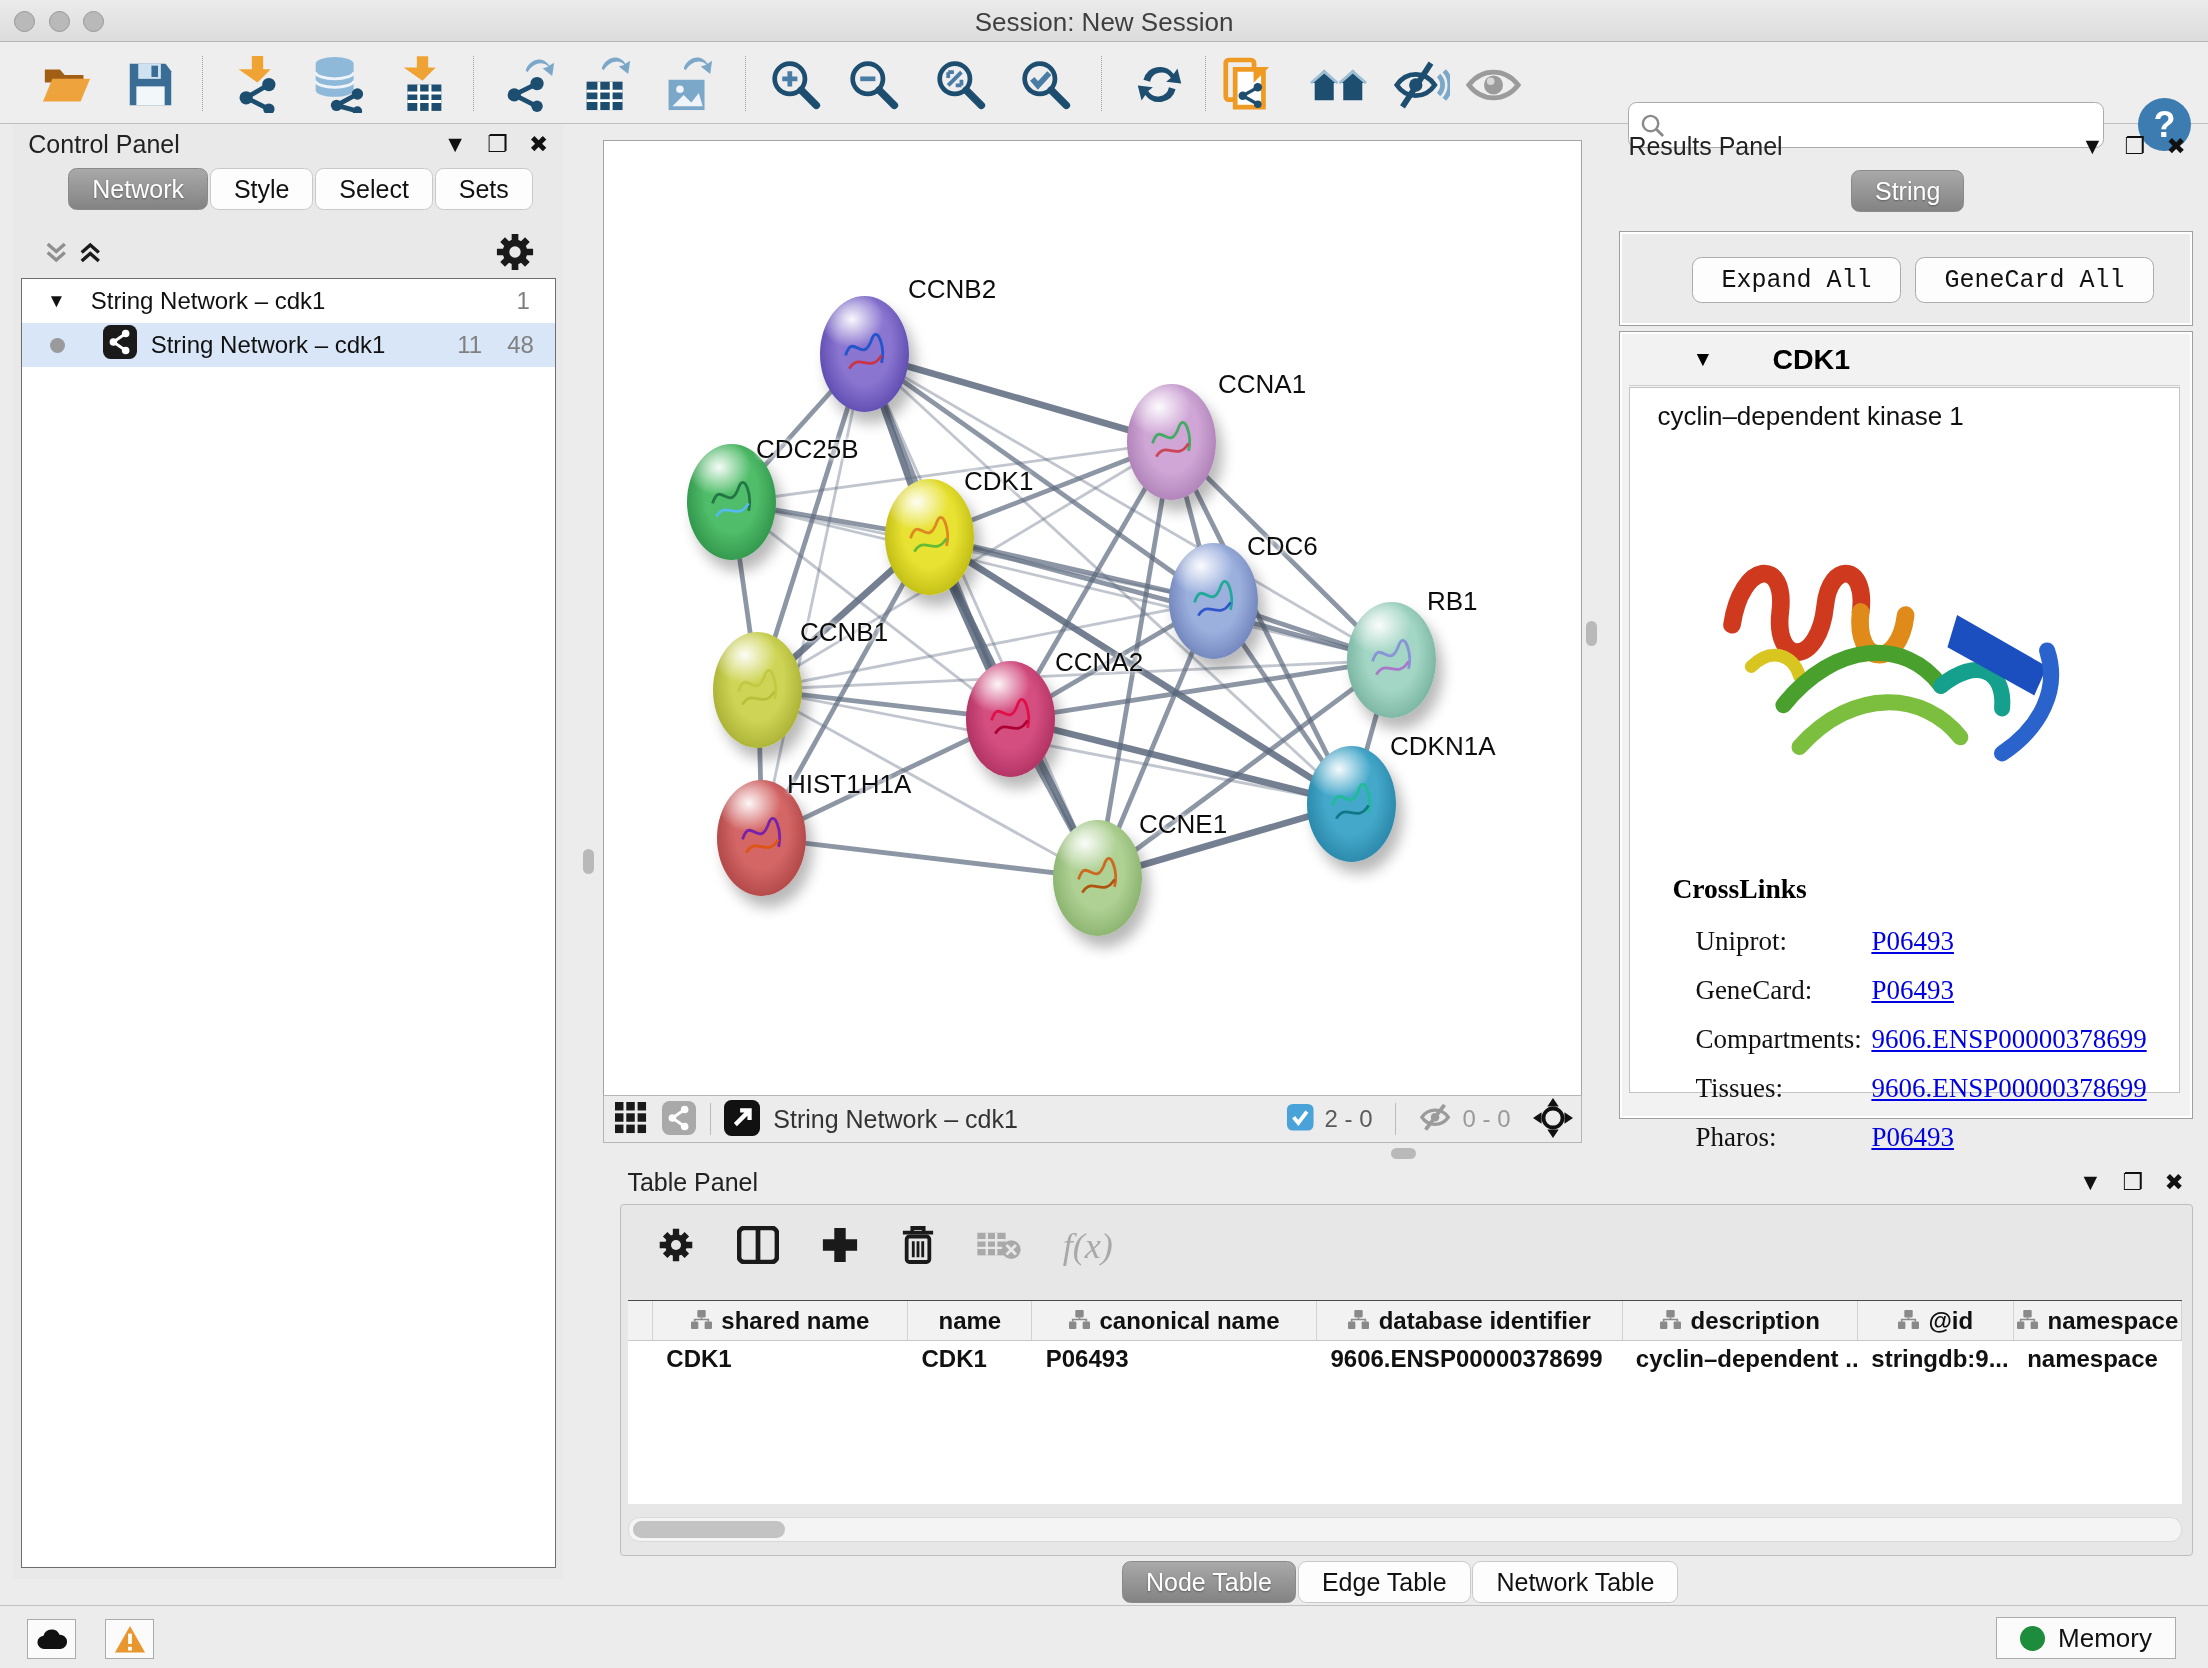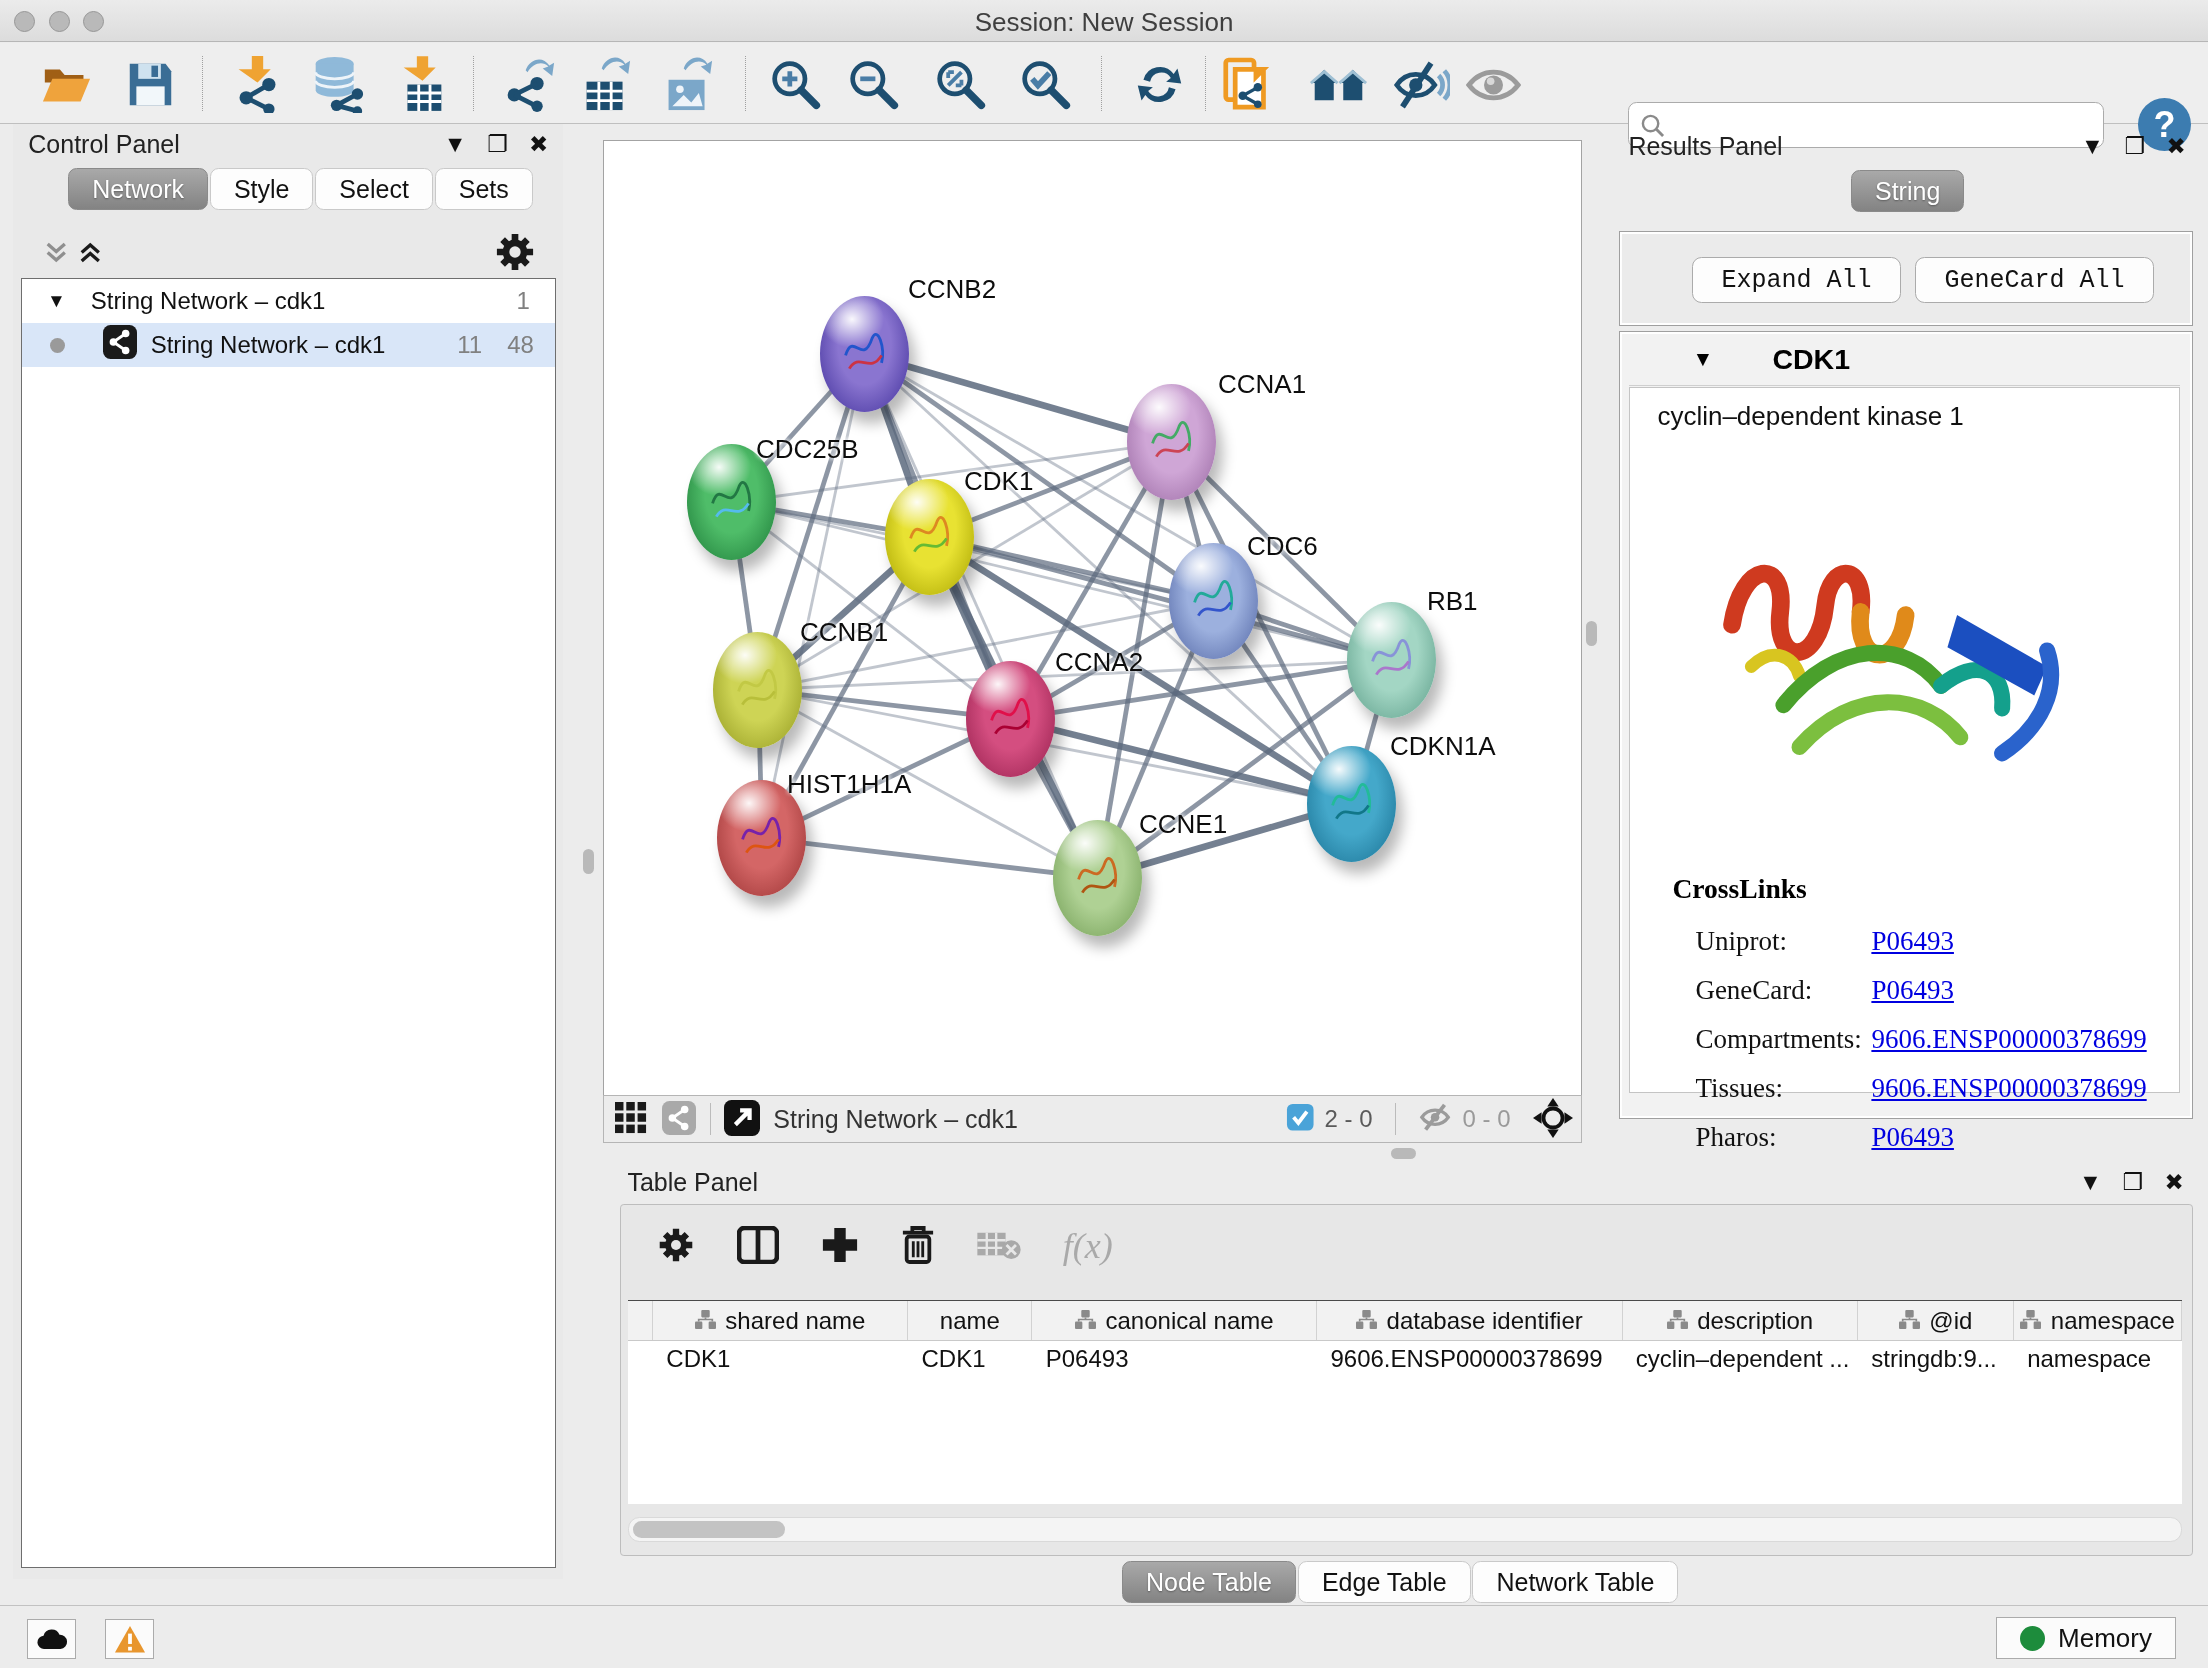--- a/index.html
+++ b/index.html
@@ -100,21 +100,21 @@
   .xl-row .lb { width:176px; color:#111; }
   .xl-row a { color:#0000e0; text-decoration:underline; }
 
   
   .table-panel { position:absolute; left:616px; top:1162px; width:1581px; height:439px; }
   .tp-box { position:absolute; left:3.8px; top:42px; width:1573px; height:352px;
     background:#e7e7e7; border:1.9px solid #bdbdbd; border-radius:3.8px; }
   .tp-tools { position:absolute; left:0; top:0; width:100%; height:82px;
     display:flex; align-items:center; gap:42px; padding-left:36px; }
   .tgrid { position:absolute; left:7.6px; top:95px; width:1554px; height:204px;
-    background:#fff; border-top:1.9px solid #4a4a4a; }
+    background:#fff; border-top:1.9px solid #4a4a4a;font-weight:bold; }
   .thead { display:flex; height:40px; background:#f2f2f2; border-bottom:1px solid #c9c9c9; }
   .th { display:flex; align-items:center; gap:9.5px; justify-content:center;
     font-size:24px; color:#111; border-right:1px solid #d2d2d2; overflow:hidden; }
   .trowdata { display:flex; height:38px; }
   .td { font-size:24px; color:#111; padding:3.8px 3.8px 0 13.3px; overflow:hidden;
     white-space:nowrap; }
   .tscroll { position:absolute; left:7.6px; top:312px; width:1554px; height:25px;
     background:#f4f4f4; border:1px solid #d9d9d9; border-radius:11.4px; }
   .tthumb { position:absolute; left:3.8px; top:2.9px; width:152px; height:17px;
     background:#c3c3c3; border-radius:8.6px; }

